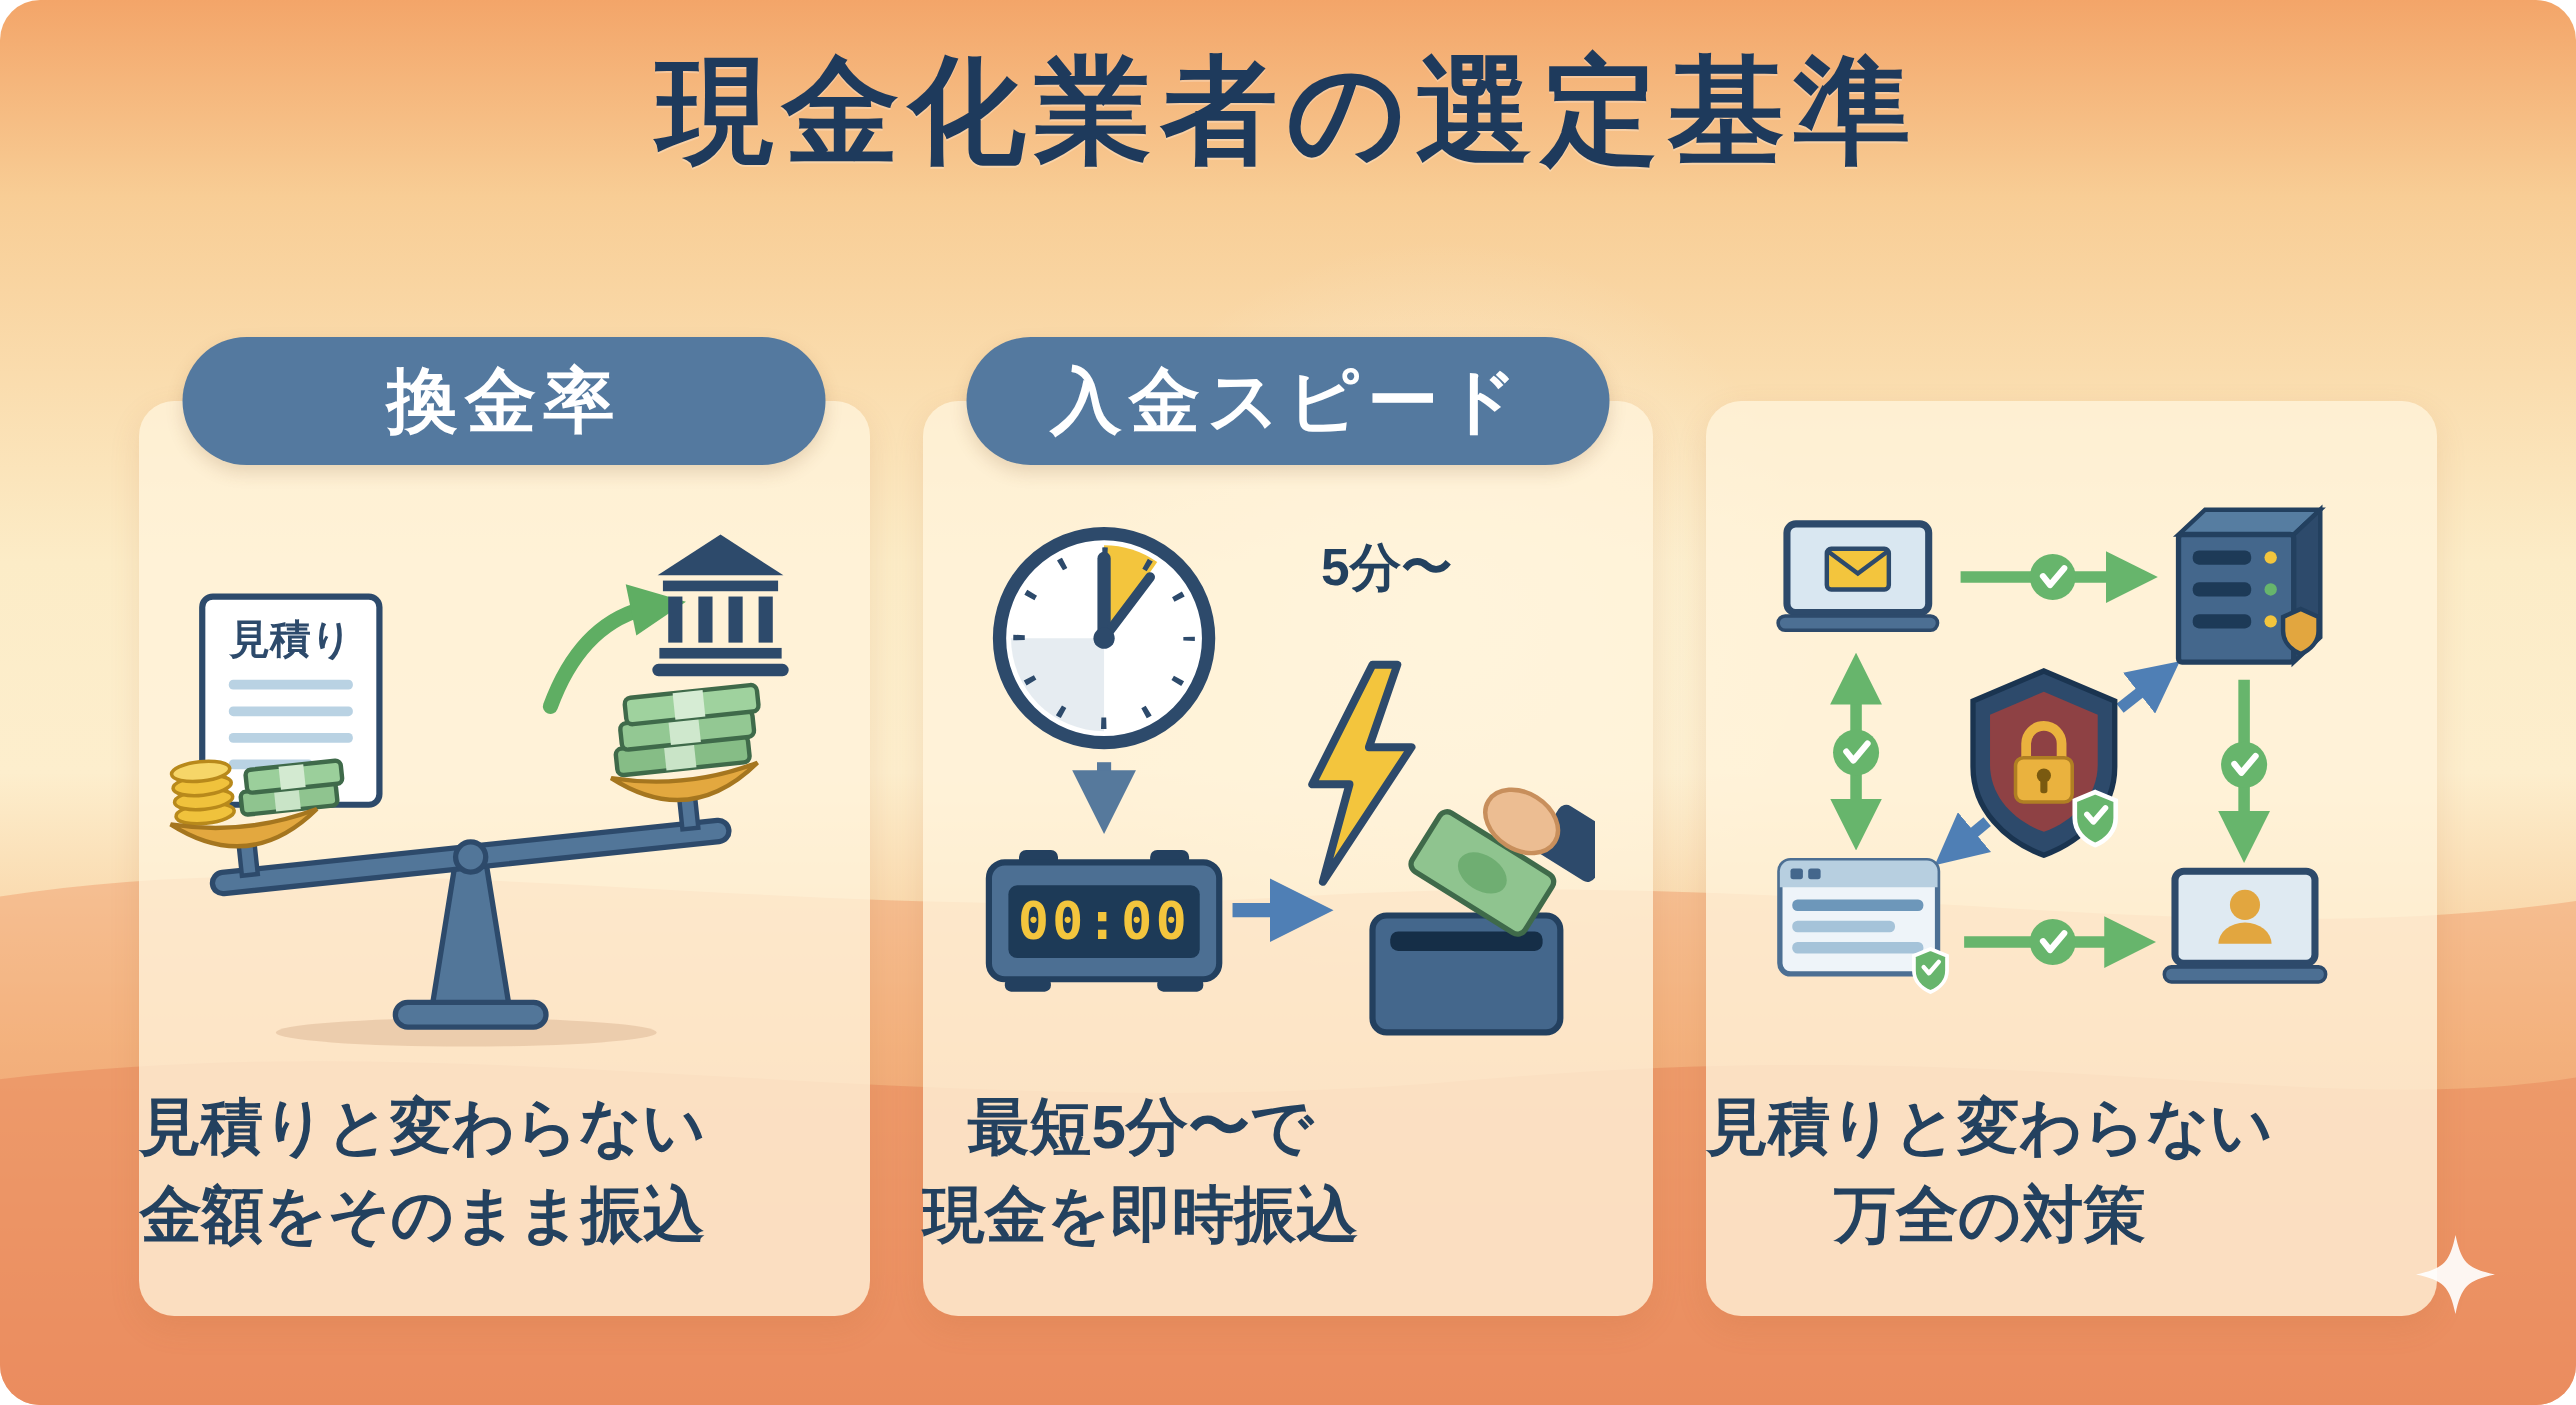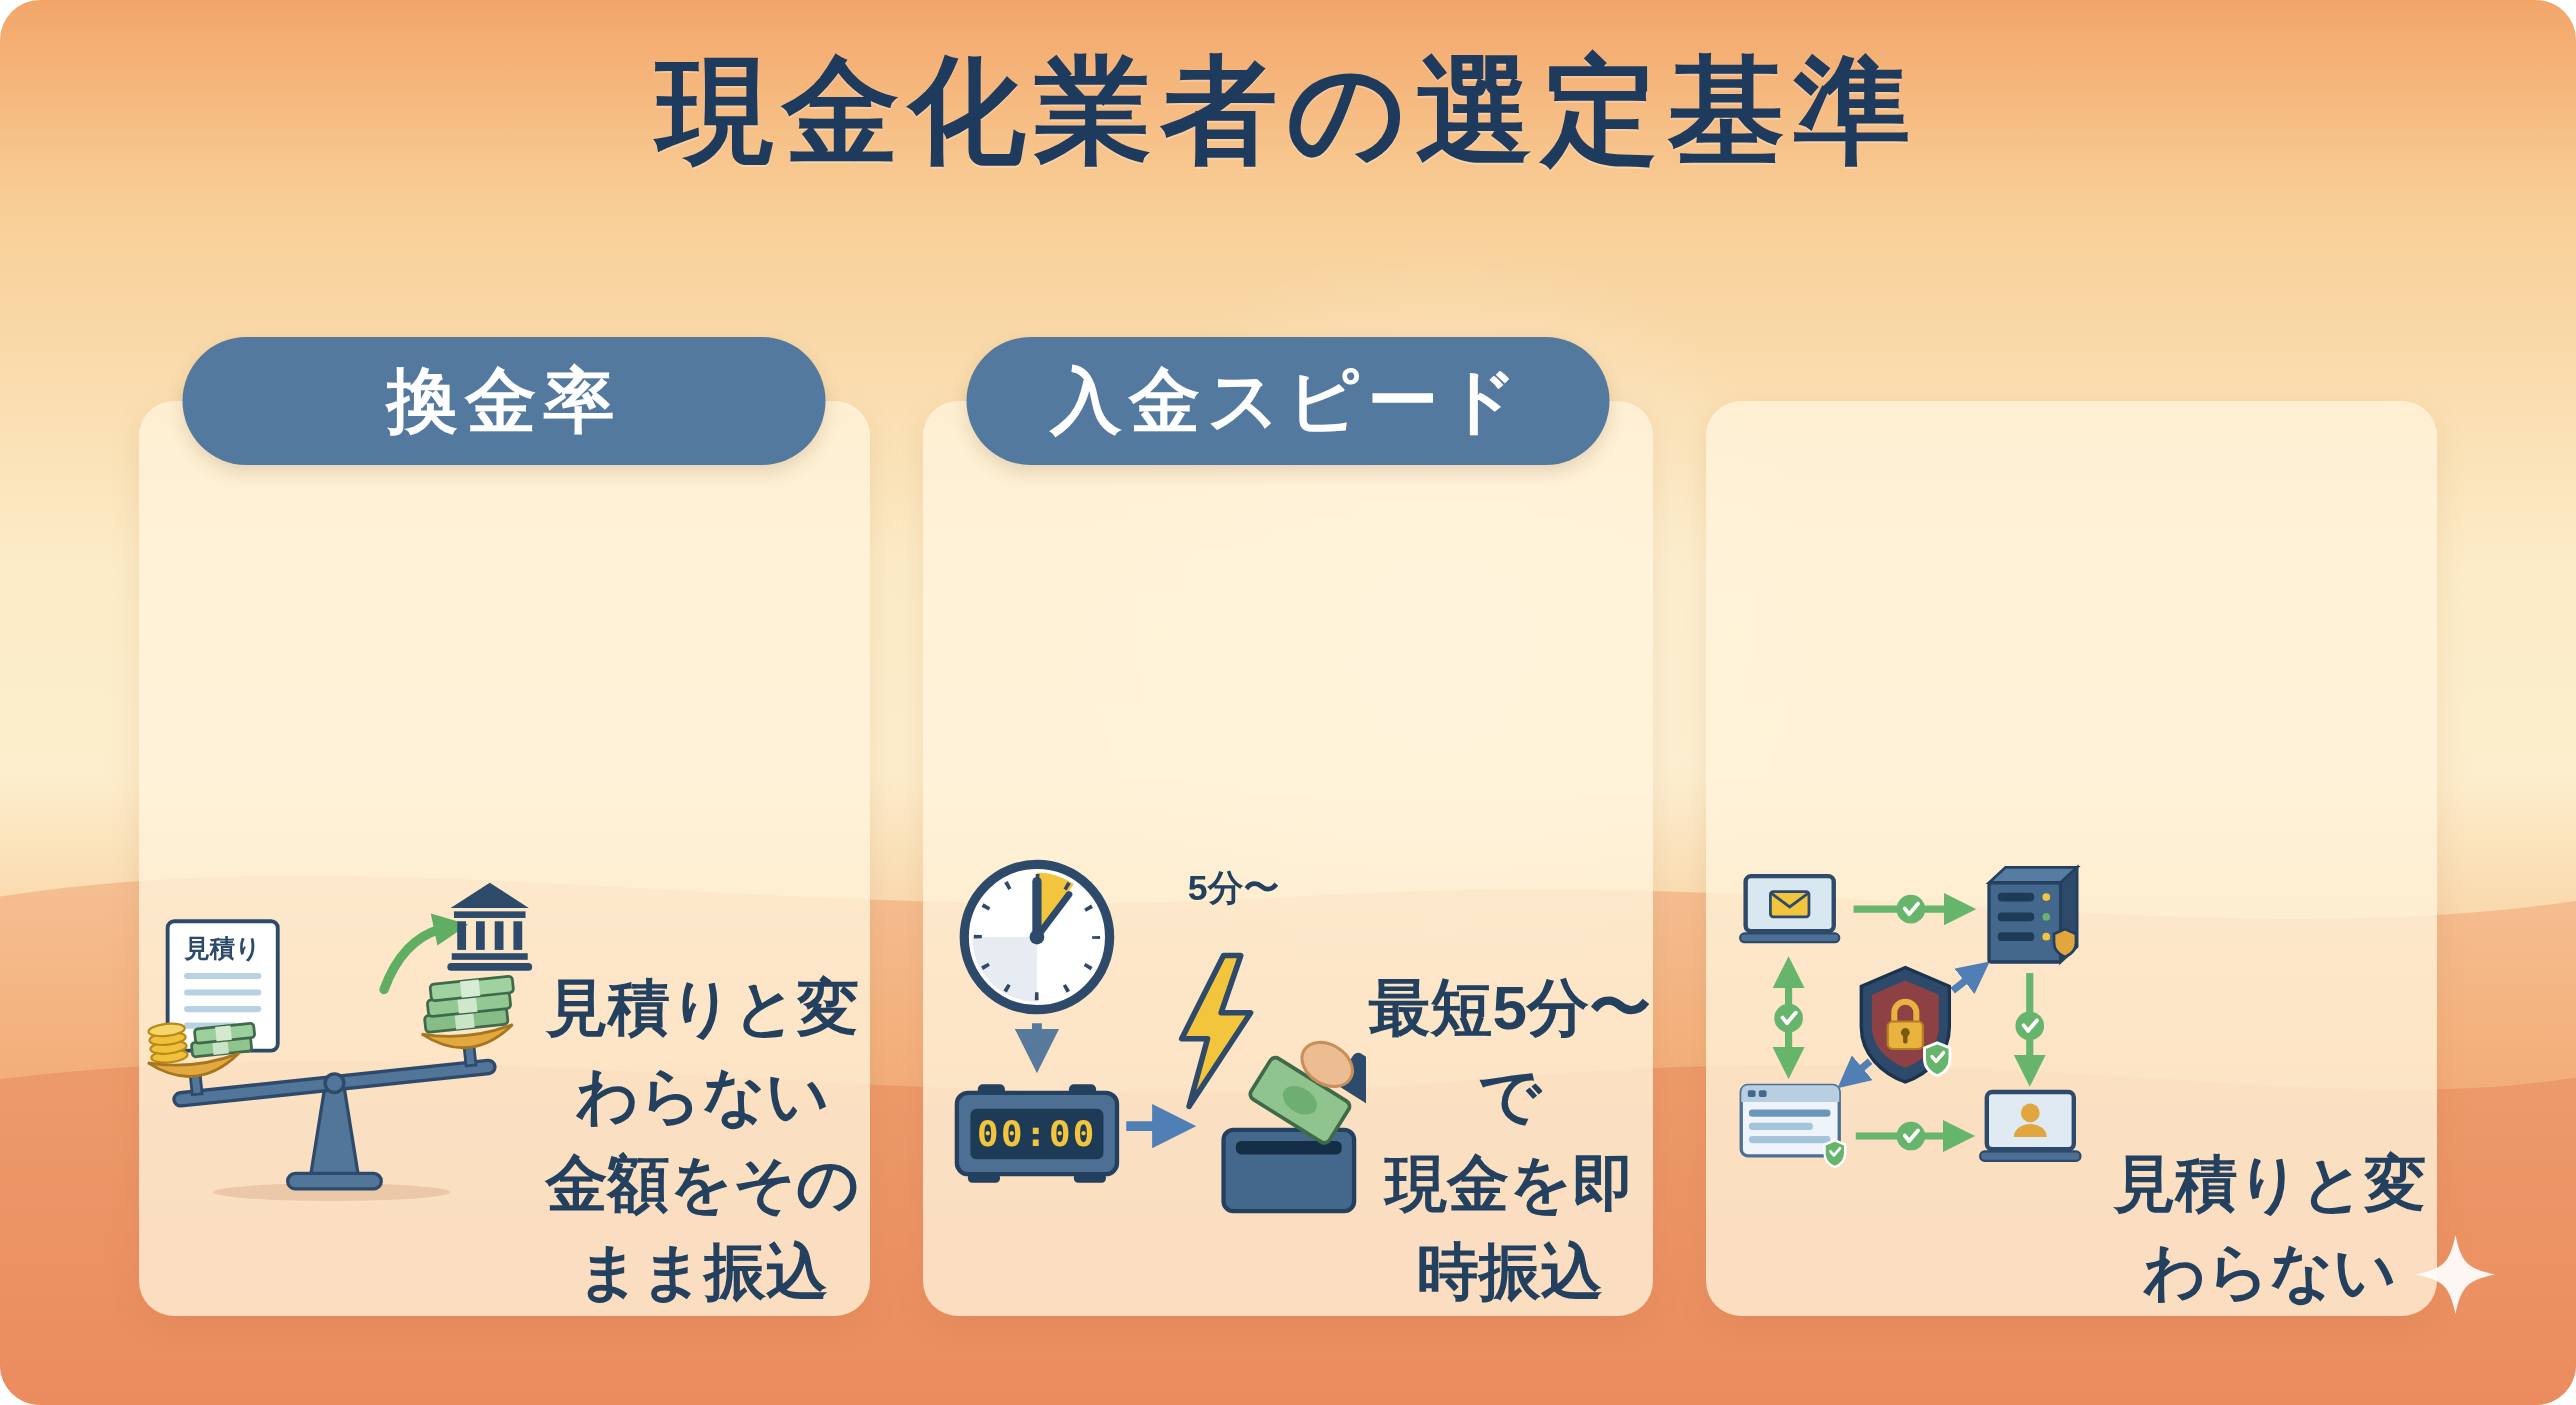--- a/index.html
+++ b/index.html
@@ -16,21 +16,21 @@
   .title{
     position:relative;margin:0;padding-top:33px;text-align:center;z-index:2;
     font-size:117px;font-weight:800;letter-spacing:9.1px;color:var(--title-text,#1e3a5c);
     text-shadow:0 1.8px 0 rgba(255,255,255,0.25);
   }
   .cards{position:relative;z-index:2;display:flex;gap:53px;padding:0 139px;margin-top:209px;height:915px;}
   .card{
     position:relative;flex:1;border-radius:35px;
     background:rgba(255,243,219,0.78);
     box-shadow:0 11px 31px rgba(178,102,48,0.14);
-    display:flex;flex-direction:row;align-items:flex-end;
+    display:flex;flex-direction:column;align-items:flex-start;
   }
   .pill{
     position:absolute;top:-64px;left:50%;transform:translateX(-50%);
     width:88%;height:128px;border-radius:64px;
     background:var(--pill-bg,#54799f);
     display:flex;align-items:center;justify-content:center;
     box-shadow:0 7.3px 16.5px rgba(120,80,40,0.18);
   }
   .pill span{color:var(--pill-text,#ffffff);font-size:71px;font-weight:800;letter-spacing:7.3px;}
   .art{height:567px;width:92%;margin-top:91px;display:flex;align-items:center;justify-content:center;}
@@ -259,20 +259,21 @@
           </g>
 
           <use href="#chk3" transform="translate(372,96)"></use>
           <use href="#chk3" transform="translate(150,294)"></use>
           <use href="#chk3" transform="translate(588,308)"></use>
           <use href="#chk3" transform="translate(372,508)"></use>
         </svg>
       </div>
       <p class="caption">
         <span>見積りと変わらない</span><br>
+        <span>万全の対策</span>
       </p>
     </section>
 
   </div>
 
   <svg class="sparkle" viewBox="0 0 40 40">
     <path d="M20,0 C23,14 26,17 40,20 C26,23 23,26 20,40 C17,26 14,23 0,20 C14,17 17,14 20,0 Z" fill="#ffffff"></path>
   </svg>
 
 </div>

